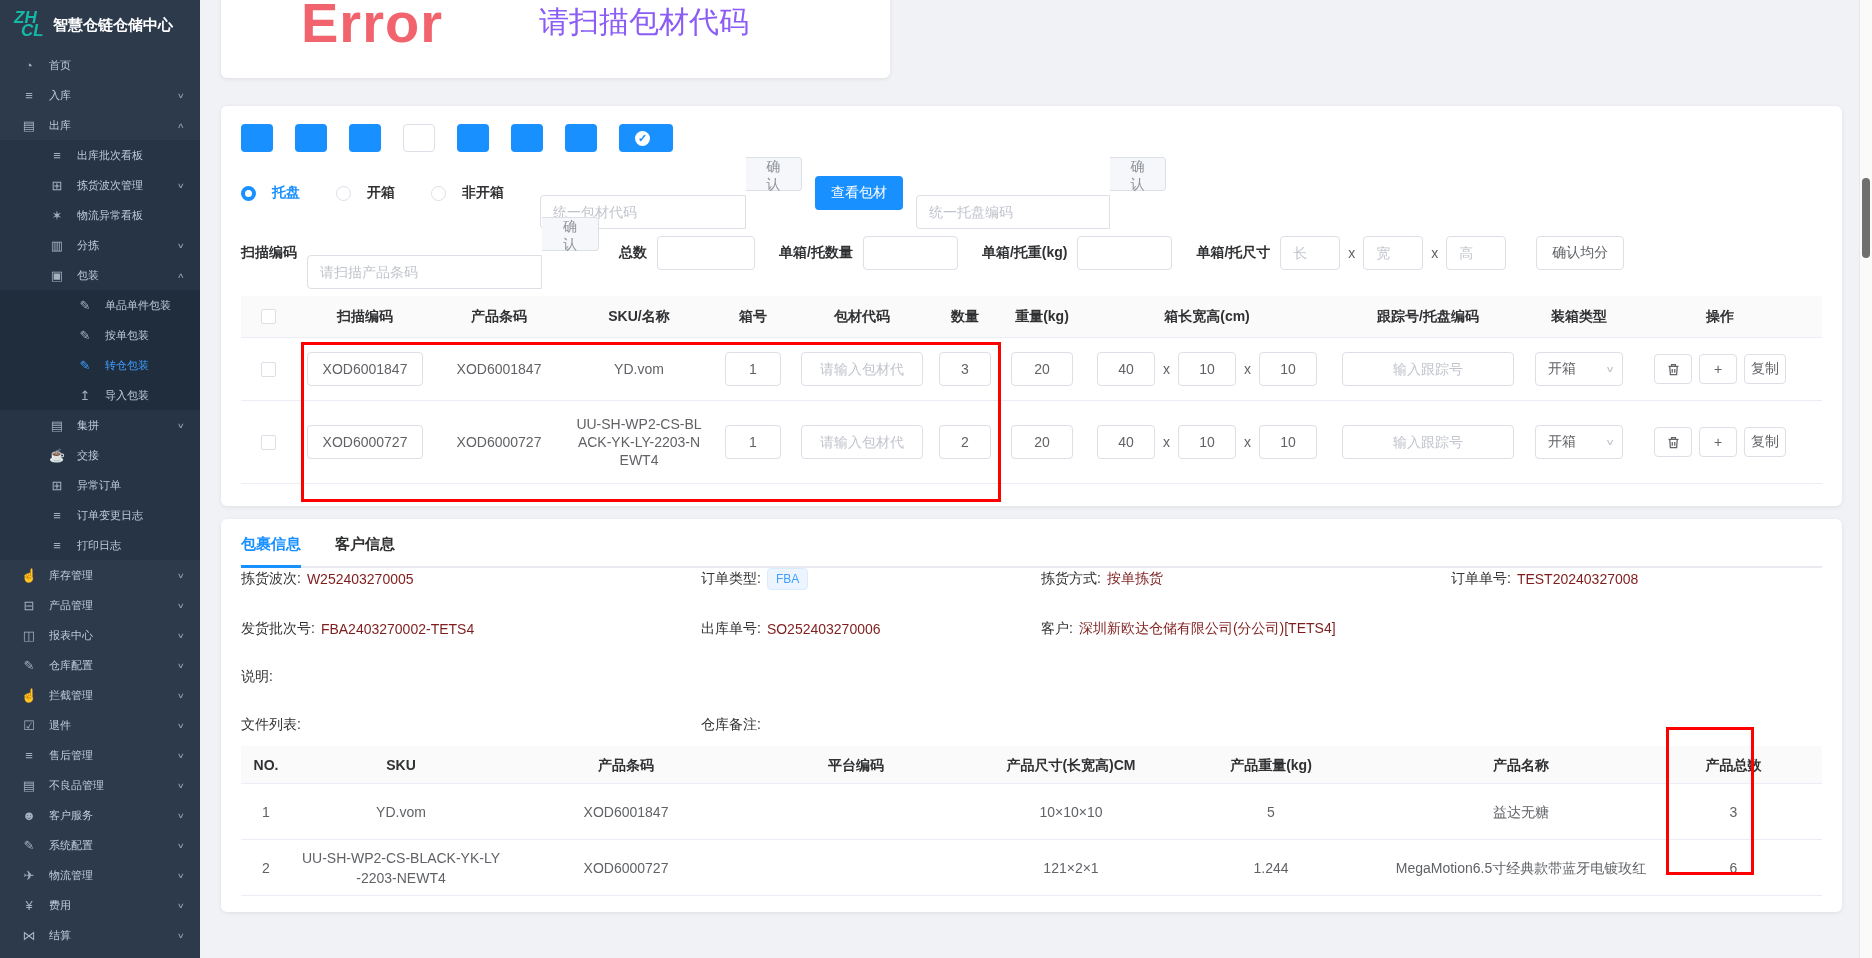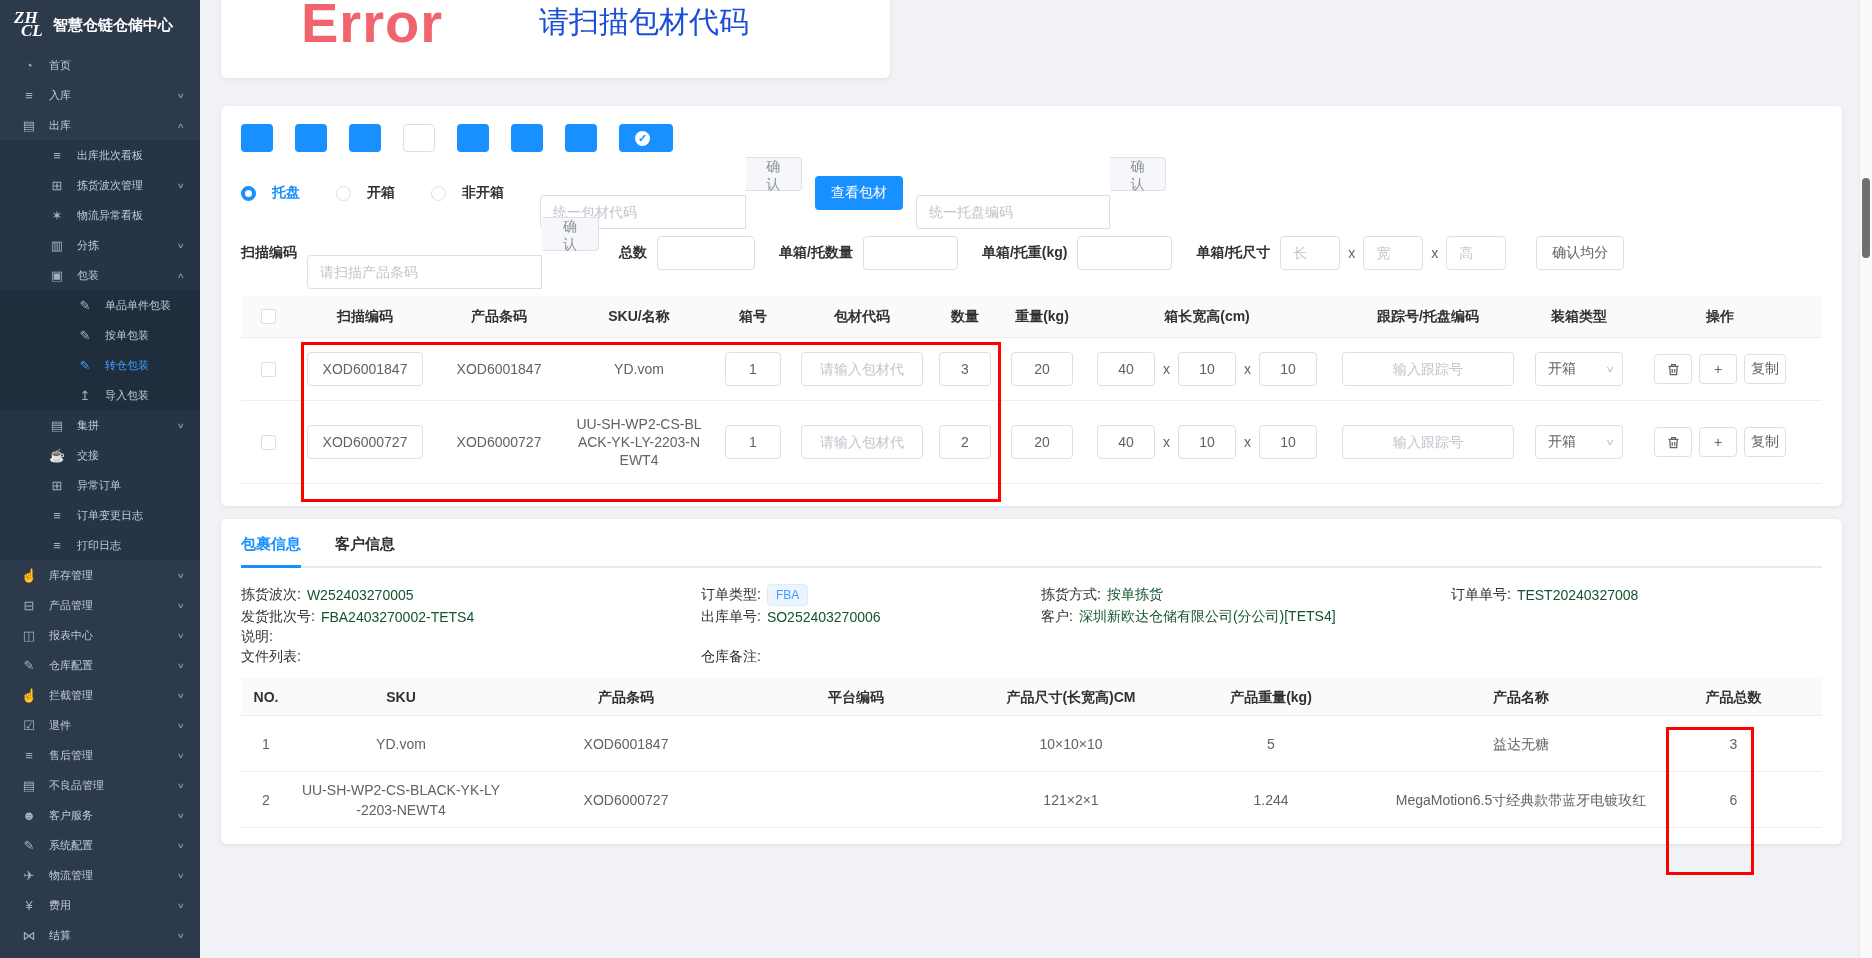--- a/index.html
+++ b/index.html
@@ -2,22 +2,22 @@
 <html><head>
 <meta charset="utf-8">
 <style>
   * { box-sizing: border-box; margin: 0; padding: 0; }
   html,body { width:1872px; height:958px; overflow:hidden; }
   body { font-family:"Liberation Sans", sans-serif; background:#f0f2f5; display:flex; font-size:14px; }
 
   
   .sidebar { width:200px; height:958px; background:#2d3a4b; flex-shrink:0; overflow:hidden; }
   .logo-row { height:50px; display:flex; align-items:center; padding-left:12px; gap:9px; }
-  .logo-mark { position:relative; width:32px; height:34px; font-family:Liberation Serif, serif;
-               font-style:italic; font-weight:bold; color:#ffffff; }
+  .logo-mark { position:relative; width:32px; height:34px; font-family:Liberation Sans, sans-serif;
+               font-style:italic; font-weight:bold; color:#14b8a6; }
   .logo-mark .zh { position:absolute; left:2px; top:0; font-size:17px; }
   .logo-mark .cl { position:absolute; left:9px; top:13px; font-size:17px; }
   .logo-title { color:#ffffff; font-weight:bold; font-size:15px; white-space:nowrap; }
   .menu-item { height:30px; display:flex; align-items:center; cursor:pointer; color:#bfcbd9; white-space:nowrap; }
   .menu-item.l0 { padding-left:20px; }
   .menu-item.l1 { padding-left:48px; background:#263445; }
   .menu-item.l2 { padding-left:76px; background:#1f2d3d; }
   .menu-item.active { color:#409eff; }
   .mi-icon { width:18px; margin-right:11px; color:#a3b1bf; font-size:13px; text-align:center; flex-shrink:0; }
   .menu-item.active .mi-icon { color:#409eff; }
@@ -25,21 +25,21 @@
   .chev { margin-left:auto; margin-right:16px; font-size:10px; color:#8c99a6; transform:scale(1.1,.75); }
 
   
   .main { flex:1; position:relative; padding:0 30px 0 21px; }
 
   .card { background:#fff; border-radius:6px; box-shadow:0 1px 4px rgba(0,0,0,.08); }
 
   .error-card { margin-top:-34px; width:669px; height:112px; display:flex; align-items:center;
                 padding-left:80px; position:relative; z-index:2; }
   .error-title { font-size:56px; font-weight:900; color:#f1646e; letter-spacing:1px; }
-  .error-msg { font-size:30px; color:#1d4ed8; margin-left:96px; }
+  .error-msg { font-size:30px; color:#8b5cf6; margin-left:96px; }
 
   .main-card { margin-top:28px; padding:18px 20px 22px 20px; position:relative; }
 
   .toolbar { display:flex; gap:22px; }
   .btn { height:28px; padding:0 15px; border-radius:4px; font-size:14px; border:1px solid transparent;
          display:inline-flex; align-items:center; gap:7px; cursor:pointer; white-space:nowrap; }
   .btn.primary { background:#1890ff; color:#fff; }
   .btn.default { background:#fff; border-color:#dcdfe6; color:#606266; }
   .check-circle { width:15px; height:15px; border-radius:50%; background:#fff; color:#1890ff;
                   font-size:11px; line-height:15px; text-align:center; font-weight:bold; }
@@ -79,23 +79,23 @@
   .ops { display:flex; gap:7px; }
 
   .hl-box { position:absolute; border:3px solid #ff0000; pointer-events:none; z-index:5; }
 
   
   .bottom-card { margin-top:13px; padding:16px 20px; position:relative; }
   .tabs { display:flex; gap:34px; border-bottom:2px solid #e8eaf0; }
   .tab { padding-bottom:12px; font-size:15px; color:#303133; cursor:pointer; position:relative; font-weight:bold; }
   .tab.active { color:#1890ff; }
   .tab.active:after { content:""; position:absolute; left:0; right:0; bottom:-2px; height:3px; background:#1890ff; }
-  .info-grid { margin-top:16px; display:grid; grid-template-columns:460px 340px 410px 1fr; row-gap:2px; }
+  .info-grid { display:grid; grid-template-columns:460px 340px 410px 1fr; row-gap:30px; }
   .info-cell { color:#303133; display:flex; align-items:center; gap:6px; }
-  .info-cell .val { color:#14532d; }
+  .info-cell .val { color:#7f1d1d; }
   .badge { background:#ecf5ff; border:1px solid #d9ecff; color:#409eff; font-size:12px; border-radius:4px;
            padding:3px 8px; }
 
   .prod-head, .prod-row { display:flex; align-items:center; }
   .prod-head { margin-top:12px; height:38px; background:#fafafa; border-bottom:1px solid #ebeef5;
                font-weight:bold; color:#303133; }
   .prod-row { min-height:56px; border-bottom:1px solid #ebeef5; color:#606266; }
   .prod-cell { flex-shrink:0; text-align:center; padding:6px 10px; line-height:20px; word-break:break-all; }
 
   .scrollbar { position:fixed; right:0; top:0; width:13px; height:958px; background:#fafafa; border-left:1px solid #e8e8e8; }

